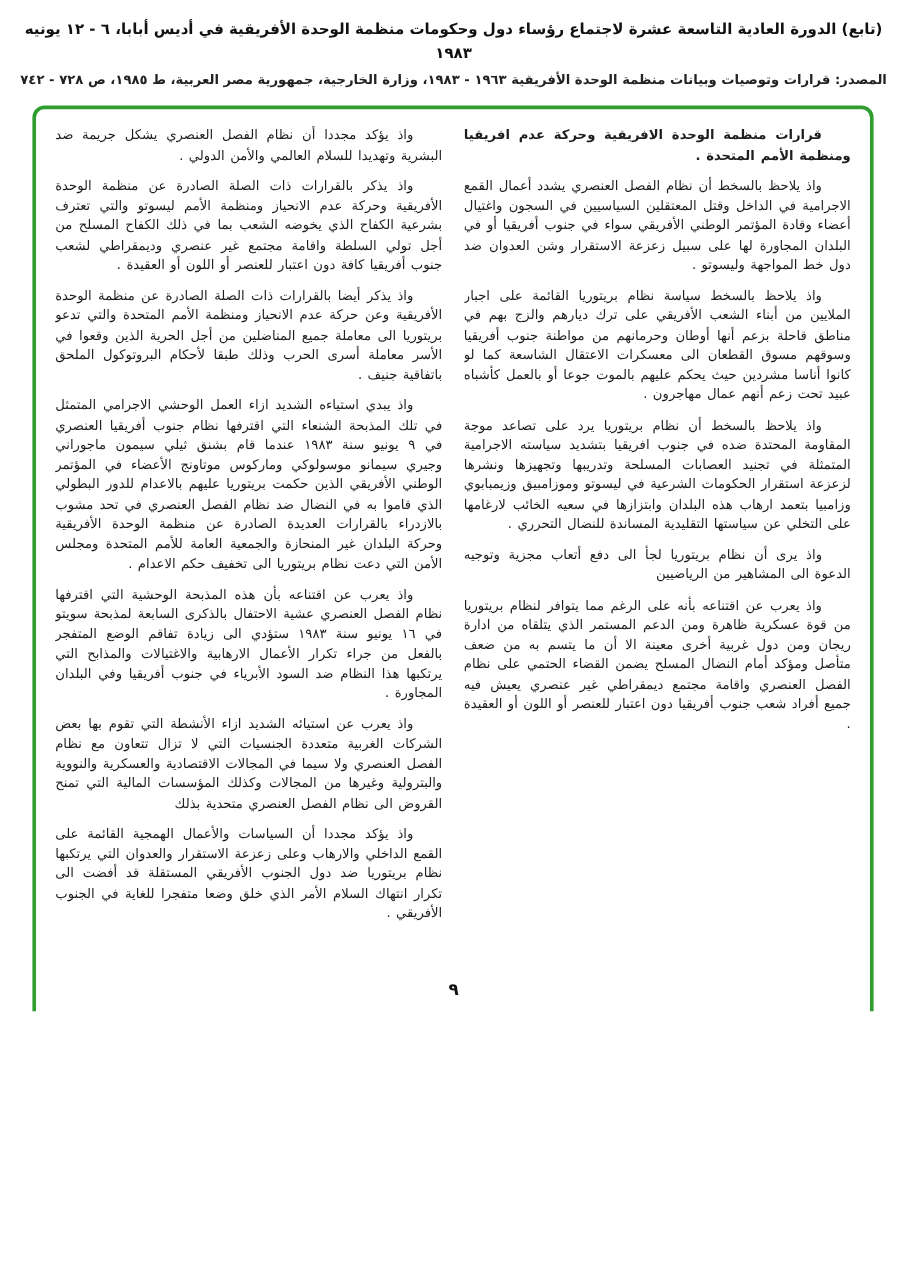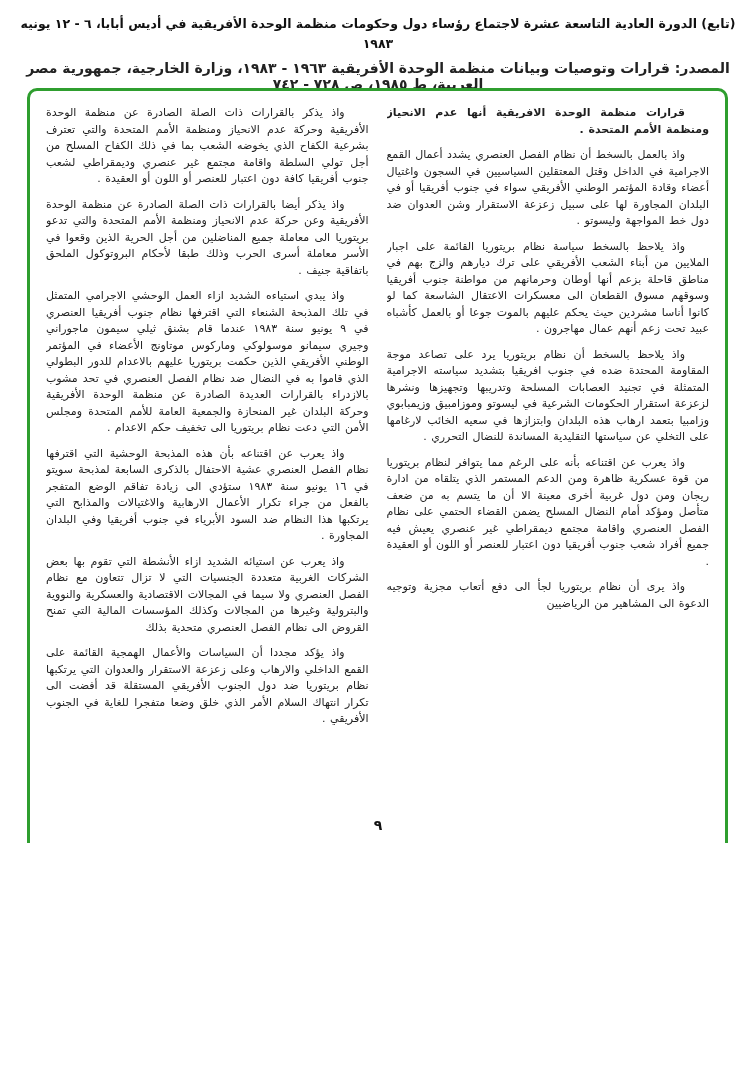--- a/index.html
+++ b/index.html
@@ -26,21 +26,21 @@
     direction: rtl;
   }
   .header-title {
     font-size: 12.5px;
     font-weight: bold;
     line-height: 1.6;
     color: #111;
   }
   .header-source {
     margin-top: 6px;
-    font-size: 14px;
+    font-size: 11px;
     font-weight: bold;
     color: #222;
   }
   .doc-frame {
     position: absolute;
     top: 88px;
     left: 27px;
     width: 701px;
     height: 953px;
     box-sizing: border-box;
@@ -92,29 +92,30 @@
 <div class="page">
 
   <div class="header">
     <div class="header-title">(تابع) الدورة العادية التاسعة عشرة لاجتماع رؤساء دول وحكومات منظمة الوحدة الأفريقية في أديس أبابا، ٦ - ١٢ يونيه ١٩٨٣</div>
     <div class="header-source">المصدر: قرارات وتوصيات وبيانات منظمة الوحدة الأفريقية ١٩٦٣ - ١٩٨٣، وزارة الخارجية، جمهورية مصر العربية، ط ١٩٨٥، ص ٧٢٨ - ٧٤٢</div>
   </div>
 
   <div class="doc-frame" style="border-color: rgb(47, 158, 47);">
     <div class="columns">
       <div class="column">
-          <p class="para bold">قرارات منظمة الوحدة الافريقية أنها عدم الانحياز ومنظمة الأمم المتحدة .</p>
-          <p class="para">واذ بالعمل بالسخط أن نظام الفصل العنصري يشدد أعمال القمع الاجرامية في الداخل وقتل المعتقلين السياسيين في السجون واغتيال أعضاء وقادة المؤتمر الوطني الأفريقي سواء في جنوب أفريقيا أو في البلدان المجاورة لها على سبيل زعزعة الاستقرار وشن العدوان ضد دول خط المواجهة وليسوتو .</p>
+          <p class="para bold">قرارات منظمة الوحدة الافريقية وحركة عدم افريقيا ومنظمة الأمم المتحدة .</p>
+          <p class="para">واذ يلاحظ بالسخط أن نظام الفصل العنصري يشدد أعمال القمع الاجرامية في الداخل وقتل المعتقلين السياسيين في السجون واغتيال أعضاء وقادة المؤتمر الوطني الأفريقي سواء في جنوب أفريقيا أو في البلدان المجاورة لها على سبيل زعزعة الاستقرار وشن العدوان ضد دول خط المواجهة وليسوتو .</p>
           <p class="para">واذ يلاحظ بالسخط سياسة نظام بريتوريا القائمة على اجبار الملايين من أبناء الشعب الأفريقي على ترك ديارهم والزج بهم في مناطق قاحلة بزعم أنها أوطان وحرمانهم من مواطنة جنوب أفريقيا وسوقهم مسوق القطعان الى معسكرات الاعتقال الشاسعة كما لو كانوا أناسا مشردين حيث يحكم عليهم بالموت جوعا أو بالعمل كأشباه عبيد تحت زعم أنهم عمال مهاجرون .</p>
           <p class="para">واذ يلاحظ بالسخط أن نظام بريتوريا يرد على تصاعد موجة المقاومة المحتدة ضده في جنوب افريقيا بتشديد سياسته الاجرامية المتمثلة في تجنيد العصابات المسلحة وتدريبها وتجهيزها ونشرها لزعزعة استقرار الحكومات الشرعية في ليسوتو وموزامبيق وزيمبابوي وزامبيا بتعمد ارهاب هذه البلدان وابتزازها في سعيه الخائب لارغامها على التخلي عن سياستها التقليدية المساندة للنضال التحرري .</p>
+          <p class="para">واذ يرى أن نظام بريتوريا لجأ الى دفع أتعاب مجزية وتوجيه الدعوة الى المشاهير من الرياضيين</p>
           <p class="para">واذ يعرب عن اقتناعه بأنه على الرغم مما يتوافر لنظام بريتوريا من قوة عسكرية ظاهرة ومن الدعم المستمر الذي يتلقاه من ادارة ريجان ومن دول غربية أخرى معينة الا أن ما يتسم به من ضعف متأصل ومؤكد أمام النضال المسلح يضمن القضاء الحتمي على نظام الفصل العنصري واقامة مجتمع ديمقراطي غير عنصري يعيش فيه جميع أفراد شعب جنوب أفريقيا دون اعتبار للعنصر أو اللون أو العقيدة .</p>
-          <p class="para">واذ يرى أن نظام بريتوريا لجأ الى دفع أتعاب مجزية وتوجيه الدعوة الى المشاهير من الرياضيين</p>
         </div>
       <div class="column">
-          <p class="para">واذ يذكر بالقرارات ذات الصلة الصادرة عن منظمة الوحدة الأفريقية وحركة عدم الانحياز ومنظمة الأمم المتحدة والتي تعترف بشرعية الكفاح الذي يخوضه الشعب بما في ذلك الكفاح المسلح من أجل تولي السلطة واقامة مجتمع غير عنصري وديمقراطي لشعب جنوب أفريقيا كافة دون اعتبار للعنصر أو اللون أو العقيدة .</p>
+          <p class="para">واذ يؤكد مجددا أن نظام الفصل العنصري يشكل جريمة ضد البشرية وتهديدا للسلام العالمي والأمن الدولي .</p>
+          <p class="para">واذ يذكر بالقرارات ذات الصلة الصادرة عن منظمة الوحدة الأفريقية وحركة عدم الانحياز ومنظمة الأمم ليسوتو والتي تعترف بشرعية الكفاح الذي يخوضه الشعب بما في ذلك الكفاح المسلح من أجل تولي السلطة واقامة مجتمع غير عنصري وديمقراطي لشعب جنوب أفريقيا كافة دون اعتبار للعنصر أو اللون أو العقيدة .</p>
           <p class="para">واذ يذكر أيضا بالقرارات ذات الصلة الصادرة عن منظمة الوحدة الأفريقية وعن حركة عدم الانحياز ومنظمة الأمم المتحدة والتي تدعو بريتوريا الى معاملة جميع المناضلين من أجل الحرية الذين وقعوا في الأسر معاملة أسرى الحرب وذلك طبقا لأحكام البروتوكول الملحق باتفاقية جنيف .</p>
           <p class="para">واذ يبدي استياءه الشديد ازاء العمل الوحشي الاجرامي المتمثل في تلك المذبحة الشنعاء التي اقترفها نظام جنوب أفريقيا العنصري في ٩ يونيو سنة ١٩٨٣ عندما قام بشنق ثيلي سيمون ماجوراني وجيري سيمانو موسولوكي وماركوس موتاونج الأعضاء في المؤتمر الوطني الأفريقي الذين حكمت بريتوريا عليهم بالاعدام للدور البطولي الذي قاموا به في النضال ضد نظام الفصل العنصري في تحد مشوب بالازدراء بالقرارات العديدة الصادرة عن منظمة الوحدة الأفريقية وحركة البلدان غير المنحازة والجمعية العامة للأمم المتحدة ومجلس الأمن التي دعت نظام بريتوريا الى تخفيف حكم الاعدام .</p>
           <p class="para">واذ يعرب عن اقتناعه بأن هذه المذبحة الوحشية التي اقترفها نظام الفصل العنصري عشية الاحتفال بالذكرى السابعة لمذبحة سويتو في ١٦ يونيو سنة ١٩٨٣ ستؤدي الى زيادة تفاقم الوضع المتفجر بالفعل من جراء تكرار الأعمال الارهابية والاغتيالات والمذابح التي يرتكبها هذا النظام ضد السود الأبرياء في جنوب أفريقيا وفي البلدان المجاورة .</p>
           <p class="para">واذ يعرب عن استيائه الشديد ازاء الأنشطة التي تقوم بها بعض الشركات الغربية متعددة الجنسيات التي لا تزال تتعاون مع نظام الفصل العنصري ولا سيما في المجالات الاقتصادية والعسكرية والنووية والبترولية وغيرها من المجالات وكذلك المؤسسات المالية التي تمنح القروض الى نظام الفصل العنصري متحدية بذلك</p>
           <p class="para">واذ يؤكد مجددا أن السياسات والأعمال الهمجية القائمة على القمع الداخلي والارهاب وعلى زعزعة الاستقرار والعدوان التي يرتكبها نظام بريتوريا ضد دول الجنوب الأفريقي المستقلة قد أفضت الى تكرار انتهاك السلام الأمر الذي خلق وضعا متفجرا للغاية في الجنوب الأفريقي .</p>
         </div>
     </div>
   </div>
 
   <div class="page-number">٩</div>

